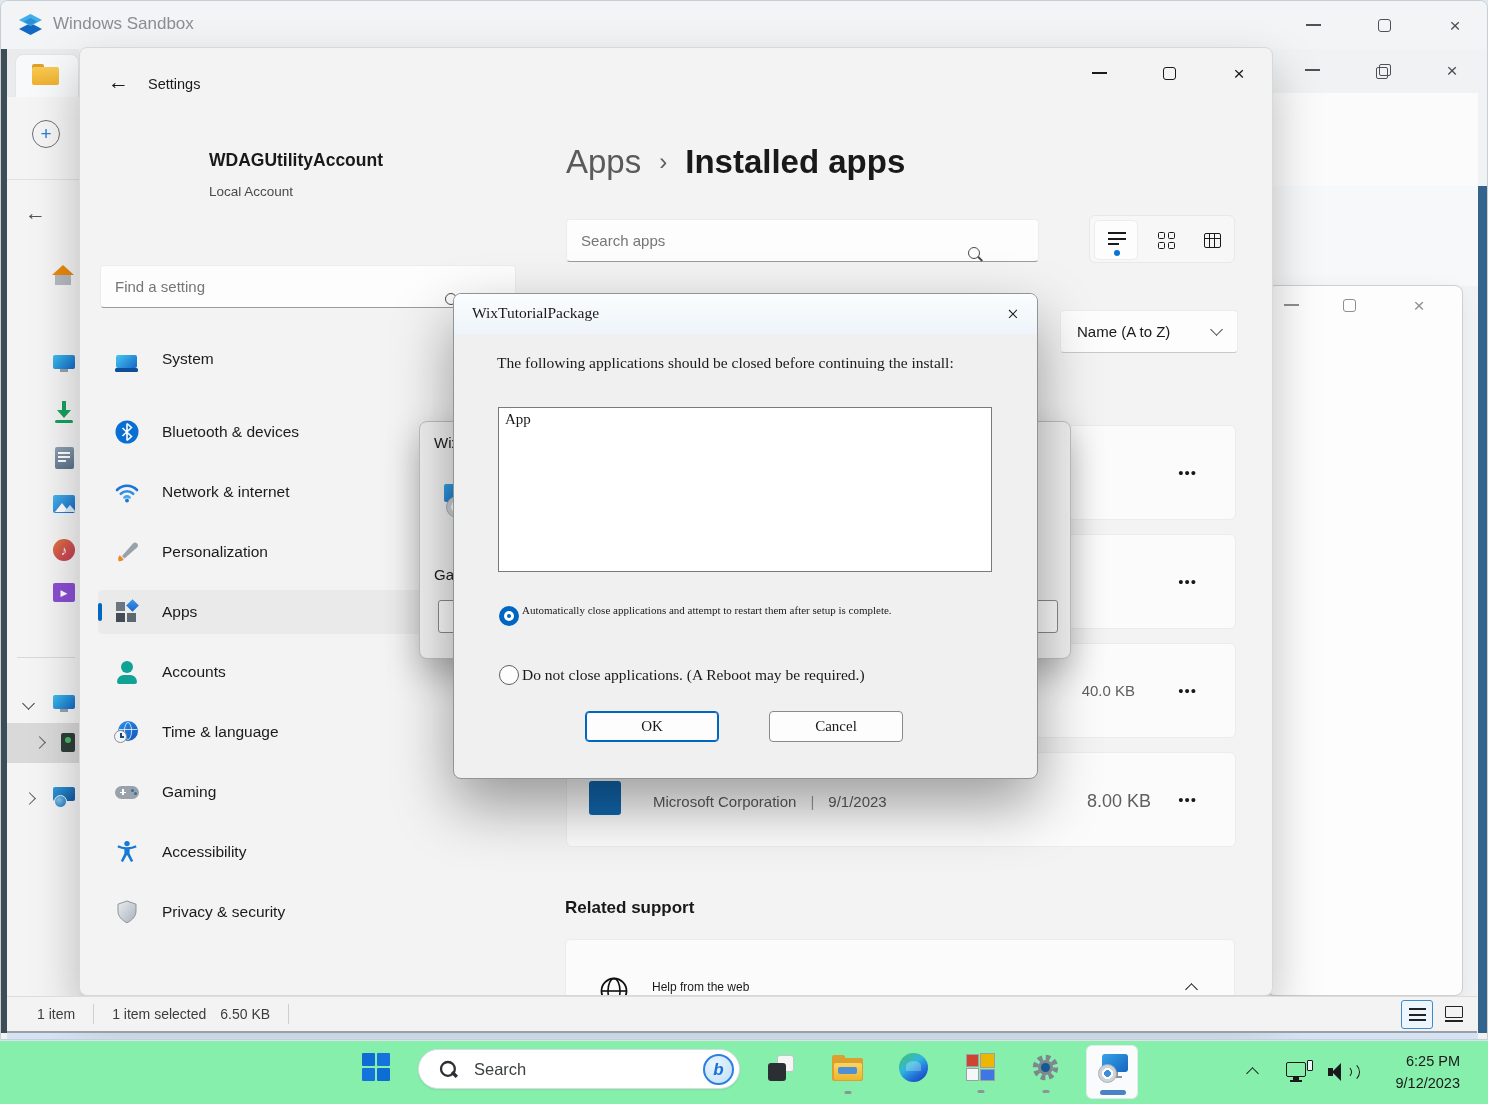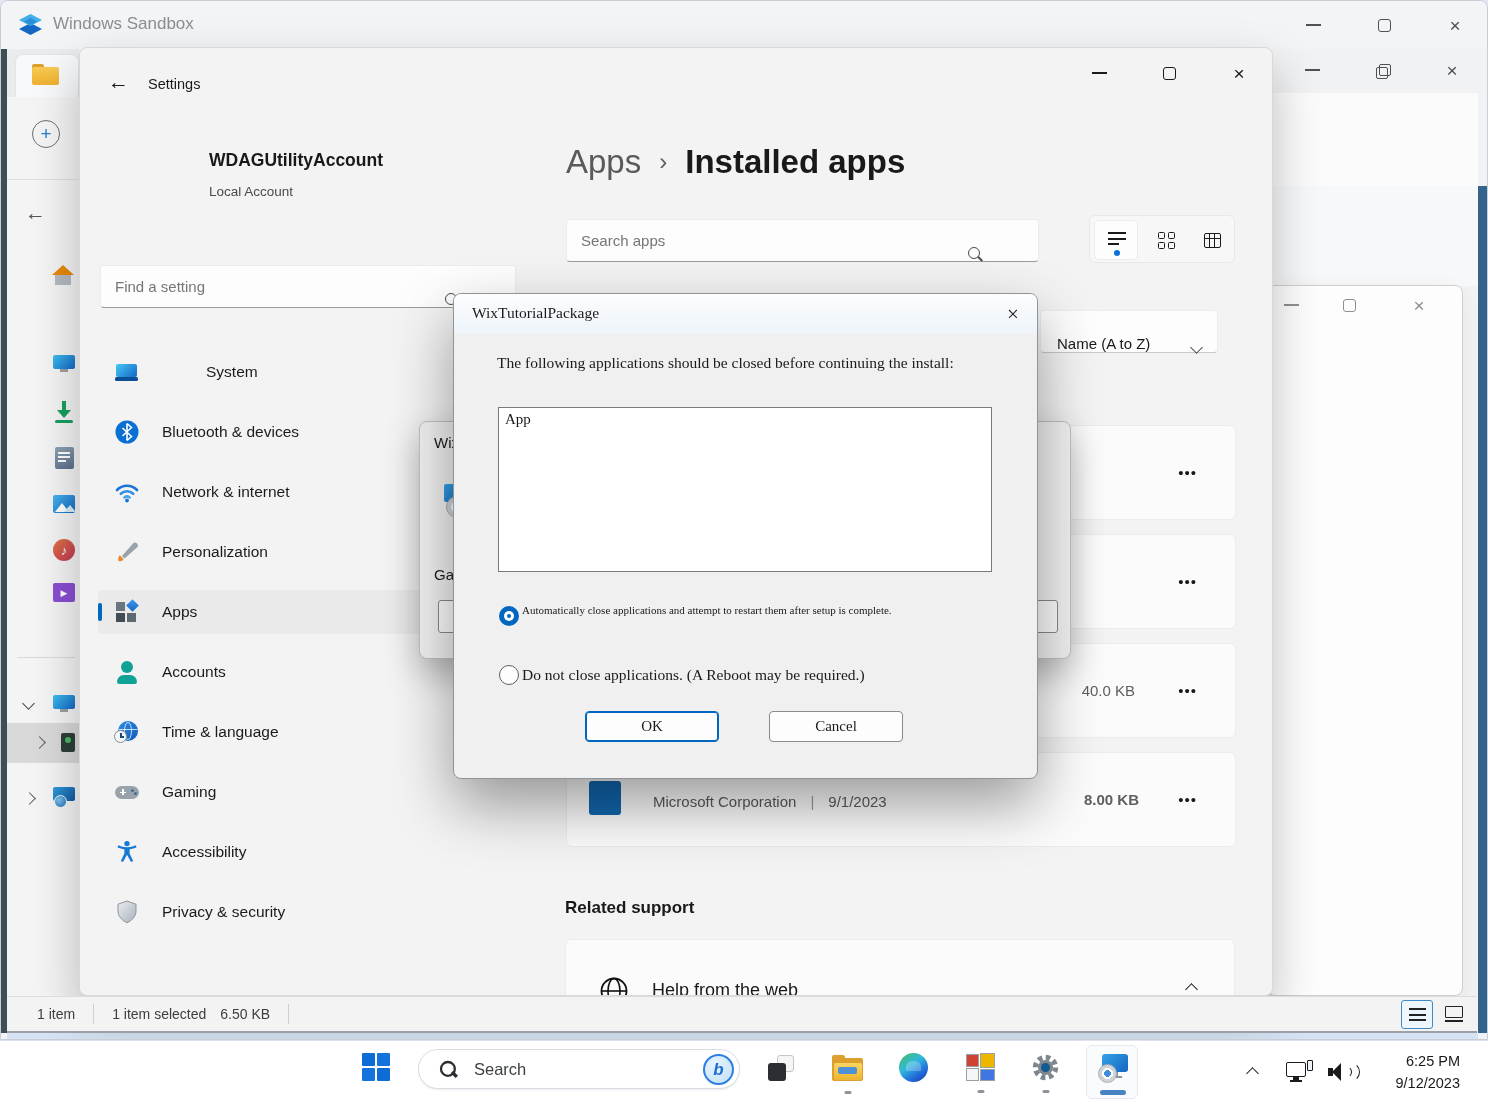--- a/index.html
+++ b/index.html
@@ -191,21 +191,21 @@
       <span class="abs" style="left:129px;top:102px;font-size:17.5px;font-weight:700;color:#191919;">WDAGUtilityAccount</span>
       <span class="abs" style="left:129px;top:136px;font-size:13.5px;color:#4a4a4a;">Local Account</span>
 
       <div class="abs field" style="left:20px;top:217px;width:416px;height:43px;display:flex;align-items:center;padding:0 40px 0 14px;">
         <input placeholder="Find a setting" style="">
         <div class="mag abs" style="right:16px;top:14px;color:#4a4a4a;"></div>
       </div>
 
       <div class="abs" style="left:18px;top:302px;width:424px;">
 
-        <div class="abs" style="left:0;top:0;width:424px;height:44px;display:flex;align-items:center;border-radius:5px;gap:44px;">
+        <div class="abs" style="left:0;top:0;width:424px;height:44px;display:flex;border-radius:5px;">
           <div class="ic ic-system" style="margin-left:16px;"></div>
           <span style="margin-left:22px;font-size:15.5px;color:#1b1b1b;">System</span>
         </div>
 
         <div class="abs" style="left:0;top:60px;width:424px;height:44px;display:flex;align-items:center;border-radius:5px;">
           <div class="ic" style="margin-left:16px;">
             <svg width="26" height="26" viewBox="0 0 26 26">
                 <circle cx="13" cy="13" r="11.5" fill="#0a6fd3"></circle>
                 <path d="M13 4.5v17 M13 4.5l4.5 4-9 8.5 M13 21.5l4.5-4-9-8.5" stroke="#fff" stroke-width="1.6" fill="none"></path>
               </svg>
@@ -323,21 +323,21 @@
             <div style="border:1.6px solid #1a1a1a;border-radius:1.5px;"></div>
               <div style="border:1.6px solid #1a1a1a;border-radius:1.5px;"></div>
           </div>
         </div>
         <div class="abs" style="left:100px;top:4px;width:44px;height:40px;display:flex;align-items:center;justify-content:center;">
           <div style="width:17px;height:15px;border:1.6px solid #1a1a1a;border-radius:2px;
                background:linear-gradient(#1a1a1a,#1a1a1a) 0 4px/17px 1.4px no-repeat,linear-gradient(#1a1a1a,#1a1a1a) 4.2px 0/1.4px 15px no-repeat,linear-gradient(#1a1a1a,#1a1a1a) 9.4px 0/1.4px 15px no-repeat;"></div>
         </div>
       </div>
 
-      <div class="abs field" style="left:960px;top:262px;width:178px;height:43px;display:flex;align-items:flex-end;padding:0 16px;border-bottom-color:#c9c9c9;">
+      <div class="abs field" style="left:980px;top:262px;width:178px;height:43px;display:flex;align-items:center;padding:0 16px;border-bottom-color:#c9c9c9;">
         <span style="font-size:15px;color:#191919;">Name (A to Z)</span>
         <span class="chev down" style="margin-left:auto;color:#4a4a4a;margin-top:-4px;"></span>
       </div>
 
       <div class="abs win-card" style="left:486px;top:377px;width:670px;height:95px;">
         <span class="abs ellipsis-btn" style="right:38px;top:38px;">•••</span>
       </div>
       <div class="abs win-card" style="left:486px;top:486px;width:670px;height:95px;">
         <span class="abs ellipsis-btn" style="right:38px;top:38px;">•••</span>
       </div>
@@ -345,35 +345,35 @@
         <span class="abs muted" style="right:100px;top:38px;font-size:15px;position:absolute;">40.0 KB</span>
         <span class="abs ellipsis-btn" style="right:38px;top:38px;">•••</span>
       </div>
       <div class="abs win-card" style="left:486px;top:704px;width:670px;height:95px;">
         <div class="abs" style="left:22px;top:28px;width:32px;height:34px;background:#1166ad;border-radius:3px;"></div>
         <div class="abs" style="left:86px;top:40px;display:flex;gap:14px;font-size:15px;color:#5a5a5a;">
           <span>Microsoft Corporation</span>
           <span style="color:#9a9a9a;">|</span>
           <span>9/1/2023</span>
         </div>
-        <span class="abs muted" style="right:96px;top:38px;font-size:15px;font-weight:bold;">8.00 KB</span>
+        <span class="abs muted" style="right:84px;top:38px;font-size:18px;">8.00 KB</span>
         <span class="abs ellipsis-btn" style="right:38px;top:38px;">•••</span>
       </div>
 
       <span class="abs" style="left:485px;top:850px;font-size:17px;font-weight:600;color:#191919;">Related support</span>
 
       <div class="abs win-card" style="left:485px;top:891px;width:670px;height:103px;">
         <div class="abs" style="left:33px;top:36px;">
           <svg width="30" height="30" viewBox="0 0 30 30">
               <circle cx="15" cy="15" r="12.5" fill="none" stroke="#111" stroke-width="1.8"></circle>
               <ellipse cx="15" cy="15" rx="6" ry="12.5" fill="none" stroke="#111" stroke-width="1.6"></ellipse>
               <path d="M2.5 15h25" stroke="#111" stroke-width="1.6"></path>
             </svg>
         </div>
-        <span class="abs" style="left:86px;top:40px;font-size:18px;color:#191919;">Help from the web</span>
+        <span class="abs" style="left:86px;top:40px;font-size:12px;color:#191919;">Help from the web</span>
         <span class="chev up abs" style="right:38px;top:45px;color:#1a1a1a;"></span>
       </div>
     </div>
 
     <div class="abs" style="left:6px;top:995px;width:1470px;height:37px;background:#f3f3f3;border-top:1px solid #dcdcdc;border-bottom:2px solid #9aa0a6;display:flex;align-items:center;z-index:3;">
       <span style="margin-left:30px;font-size:14px;color:#3d3d3d;">1 item</span>
       <div class="statusbar-divider" style="margin:0 18px;"></div>
       <span style="font-size:14px;color:#3d3d3d;">1 item selected</span>
       <span style="margin-left:14px;font-size:14px;color:#3d3d3d;">6.50 KB</span>
       <div class="statusbar-divider" style="margin:0 18px;"></div>
@@ -420,21 +420,21 @@
 
       <button class="abs" style="left:131px;top:417px;width:134px;height:31px;background:#fdfdfd;border:1px solid #0067c0;box-shadow:inset 0 0 0 1px #0067c0;border-radius:4px;font-family:inherit;font-size:15px;color:#1a1a1a;">
         <span>OK</span>
       </button>
       <button class="abs" style="left:315px;top:417px;width:134px;height:31px;background:#fdfdfd;border:1px solid #8a8a8a;border-radius:4px;font-family:inherit;font-size:15px;color:#1a1a1a;">
         <span>Cancel</span>
       </button>
     </div>
   </div>
 
-  <div class="abs" style="left:0;top:1040px;width:1488px;height:64px;background:#ffffff;border-top:1px solid #dde3ec;">
+  <div class="abs" style="left:0;top:1040px;width:1488px;height:64px;background:#86efac;border-top:1px solid #dde3ec;">
 
     <div class="abs" style="left:362px;top:12px;width:28px;height:28px;display:grid;grid-template-columns:13px 13px;grid-template-rows:13px 13px;gap:2px;">
       <div style="background:#0e6cd5;border-radius:1px;"></div>
         <div style="background:#1573dd;border-radius:1px;"></div>
       <div style="background:#1573dd;border-radius:1px;"></div>
         <div style="background:#0e6cd5;border-radius:1px;"></div>
     </div>
 
     <div class="abs" style="left:418px;top:8px;width:322px;height:40px;background:#fff;border:1px solid #d9dde3;border-radius:20px;box-shadow:0 1px 2px rgba(0,0,0,.08);display:flex;align-items:center;">
       <div class="mag bold" style="margin-left:22px;color:#2b2f33;transform:scale(1.15);"></div>

